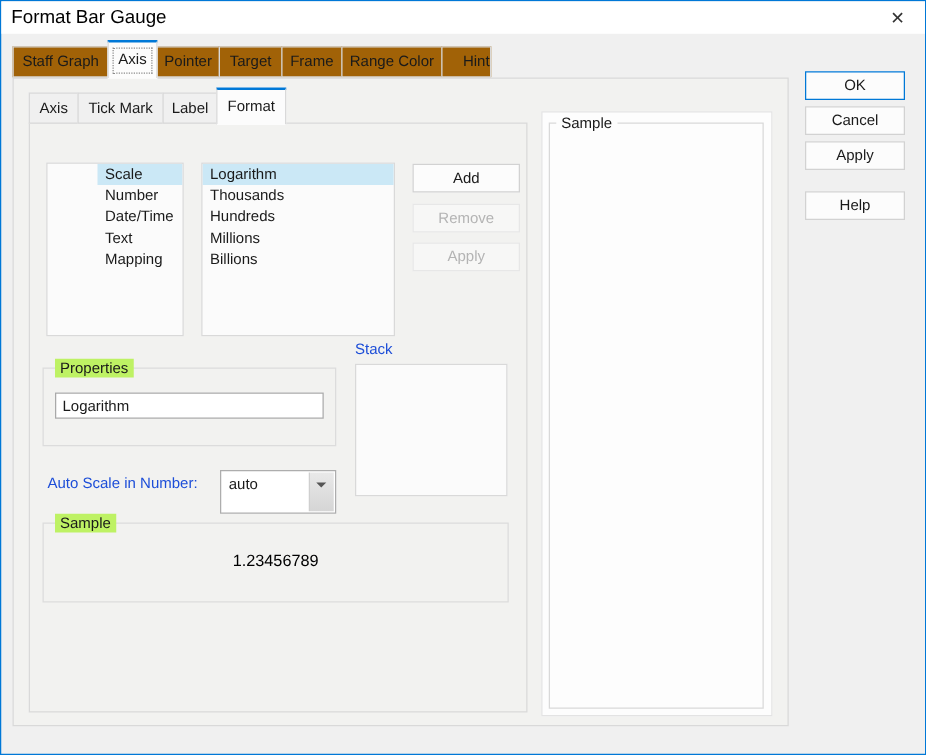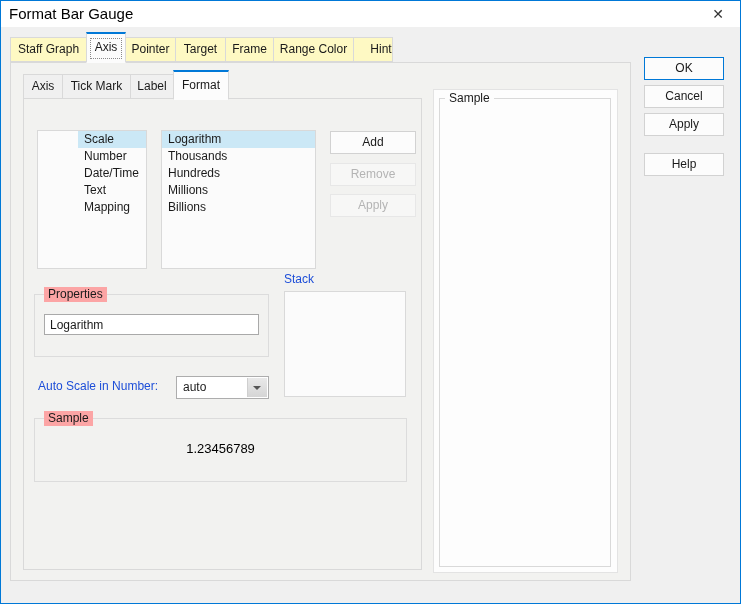--- a/index.html
+++ b/index.html
@@ -27,21 +27,21 @@
   }
   .close-btn {
     position: absolute; right: 6px; top: 0; width: 32px; height: 26px;
     text-align: center; line-height: 26px; font-size: 14px; color: #333;
     cursor: default;
   }
 
   
   .tab {
     position: absolute; height: 25px; top: 36px;
-    background: #fef9c3;
+    background: #a16207;
     border: 1px solid #d9d9d9;
     text-align: center; line-height: 23px;
     color: #1a1a1a;
   }
   .tab.selected {
     top: 31px; height: 31px;
     background: #fcfcfc;
     border-top: 2px solid #0078d7;
     border-bottom: 1px solid #fcfcfc;
     line-height: 27px;
@@ -99,32 +99,32 @@
   }
   .btn.default { border-color: #0078d7; }
   .dlg-btn { width: 80px; height: 23px; left: 643px; }
 
   
   .groupbox {
     position: absolute; border: 1px solid #dcdcdc;
   }
   .groupbox > .gb-label {
     position: absolute; top: -8px; left: 9px;
-    background: #fca5a5; padding: 0 4px; line-height: 15px;
+    background: #bef264; padding: 0 4px; line-height: 15px;
   }
 
   .text-input {
     position: absolute; height: 21px; background: #fff;
     border: 1px solid #a9a9a9; padding: 0 5px;
     font-family: "Liberation Sans", "DejaVu Sans", sans-serif;
     font-size: 12px; color: #1a1a1a;
   }
 
   .combo {
-    position: absolute; height: 23px; width: 93px;
+    position: absolute; height: 35px; width: 93px;
     background: #ffffff; border: 1px solid #adadad;
   }
   .combo .combo-value {
     position: absolute; left: 6px; top: 0; line-height: 21px;
   }
   .combo .combo-arrow {
     position: absolute; right: 1px; top: 1px; bottom: 1px; width: 20px;
     background: linear-gradient(#e9e9e9, #d5d5d5);
     border-left: 1px solid #cfcfcf;
   }

